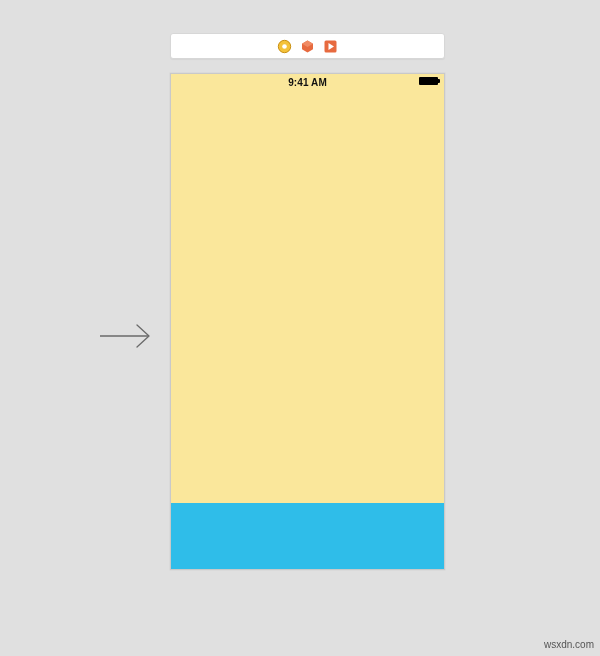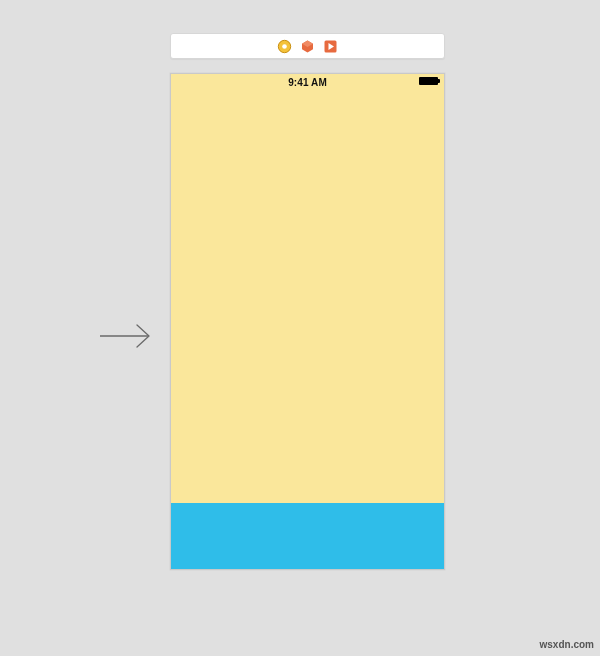--- a/index.html
+++ b/index.html
@@ -109,21 +109,20 @@
       height: 40px;
     }
     .arrow svg { display: block; }
     .watermark {
       position: absolute;
       right: 6px;
       bottom: 6px;
       font-size: 10px;
       color: #555;
       font-family: Arial, sans-serif;
-      font-weight: bold;
     }
   </style>
 </head>
 <body style="background: rgb(224, 224, 224);">
 
 <div class="arrow">
   <svg width="55" height="40" viewBox="0 0 55 40">
     <line x1="0" y1="20" x2="48" y2="20" stroke="#6a6a6a" stroke-width="1.3"></line>
     <polyline points="37,9 49,20 37,31" fill="none" stroke="#6a6a6a" stroke-width="1.3" stroke-linecap="round" stroke-linejoin="round"></polyline>
   </svg>

